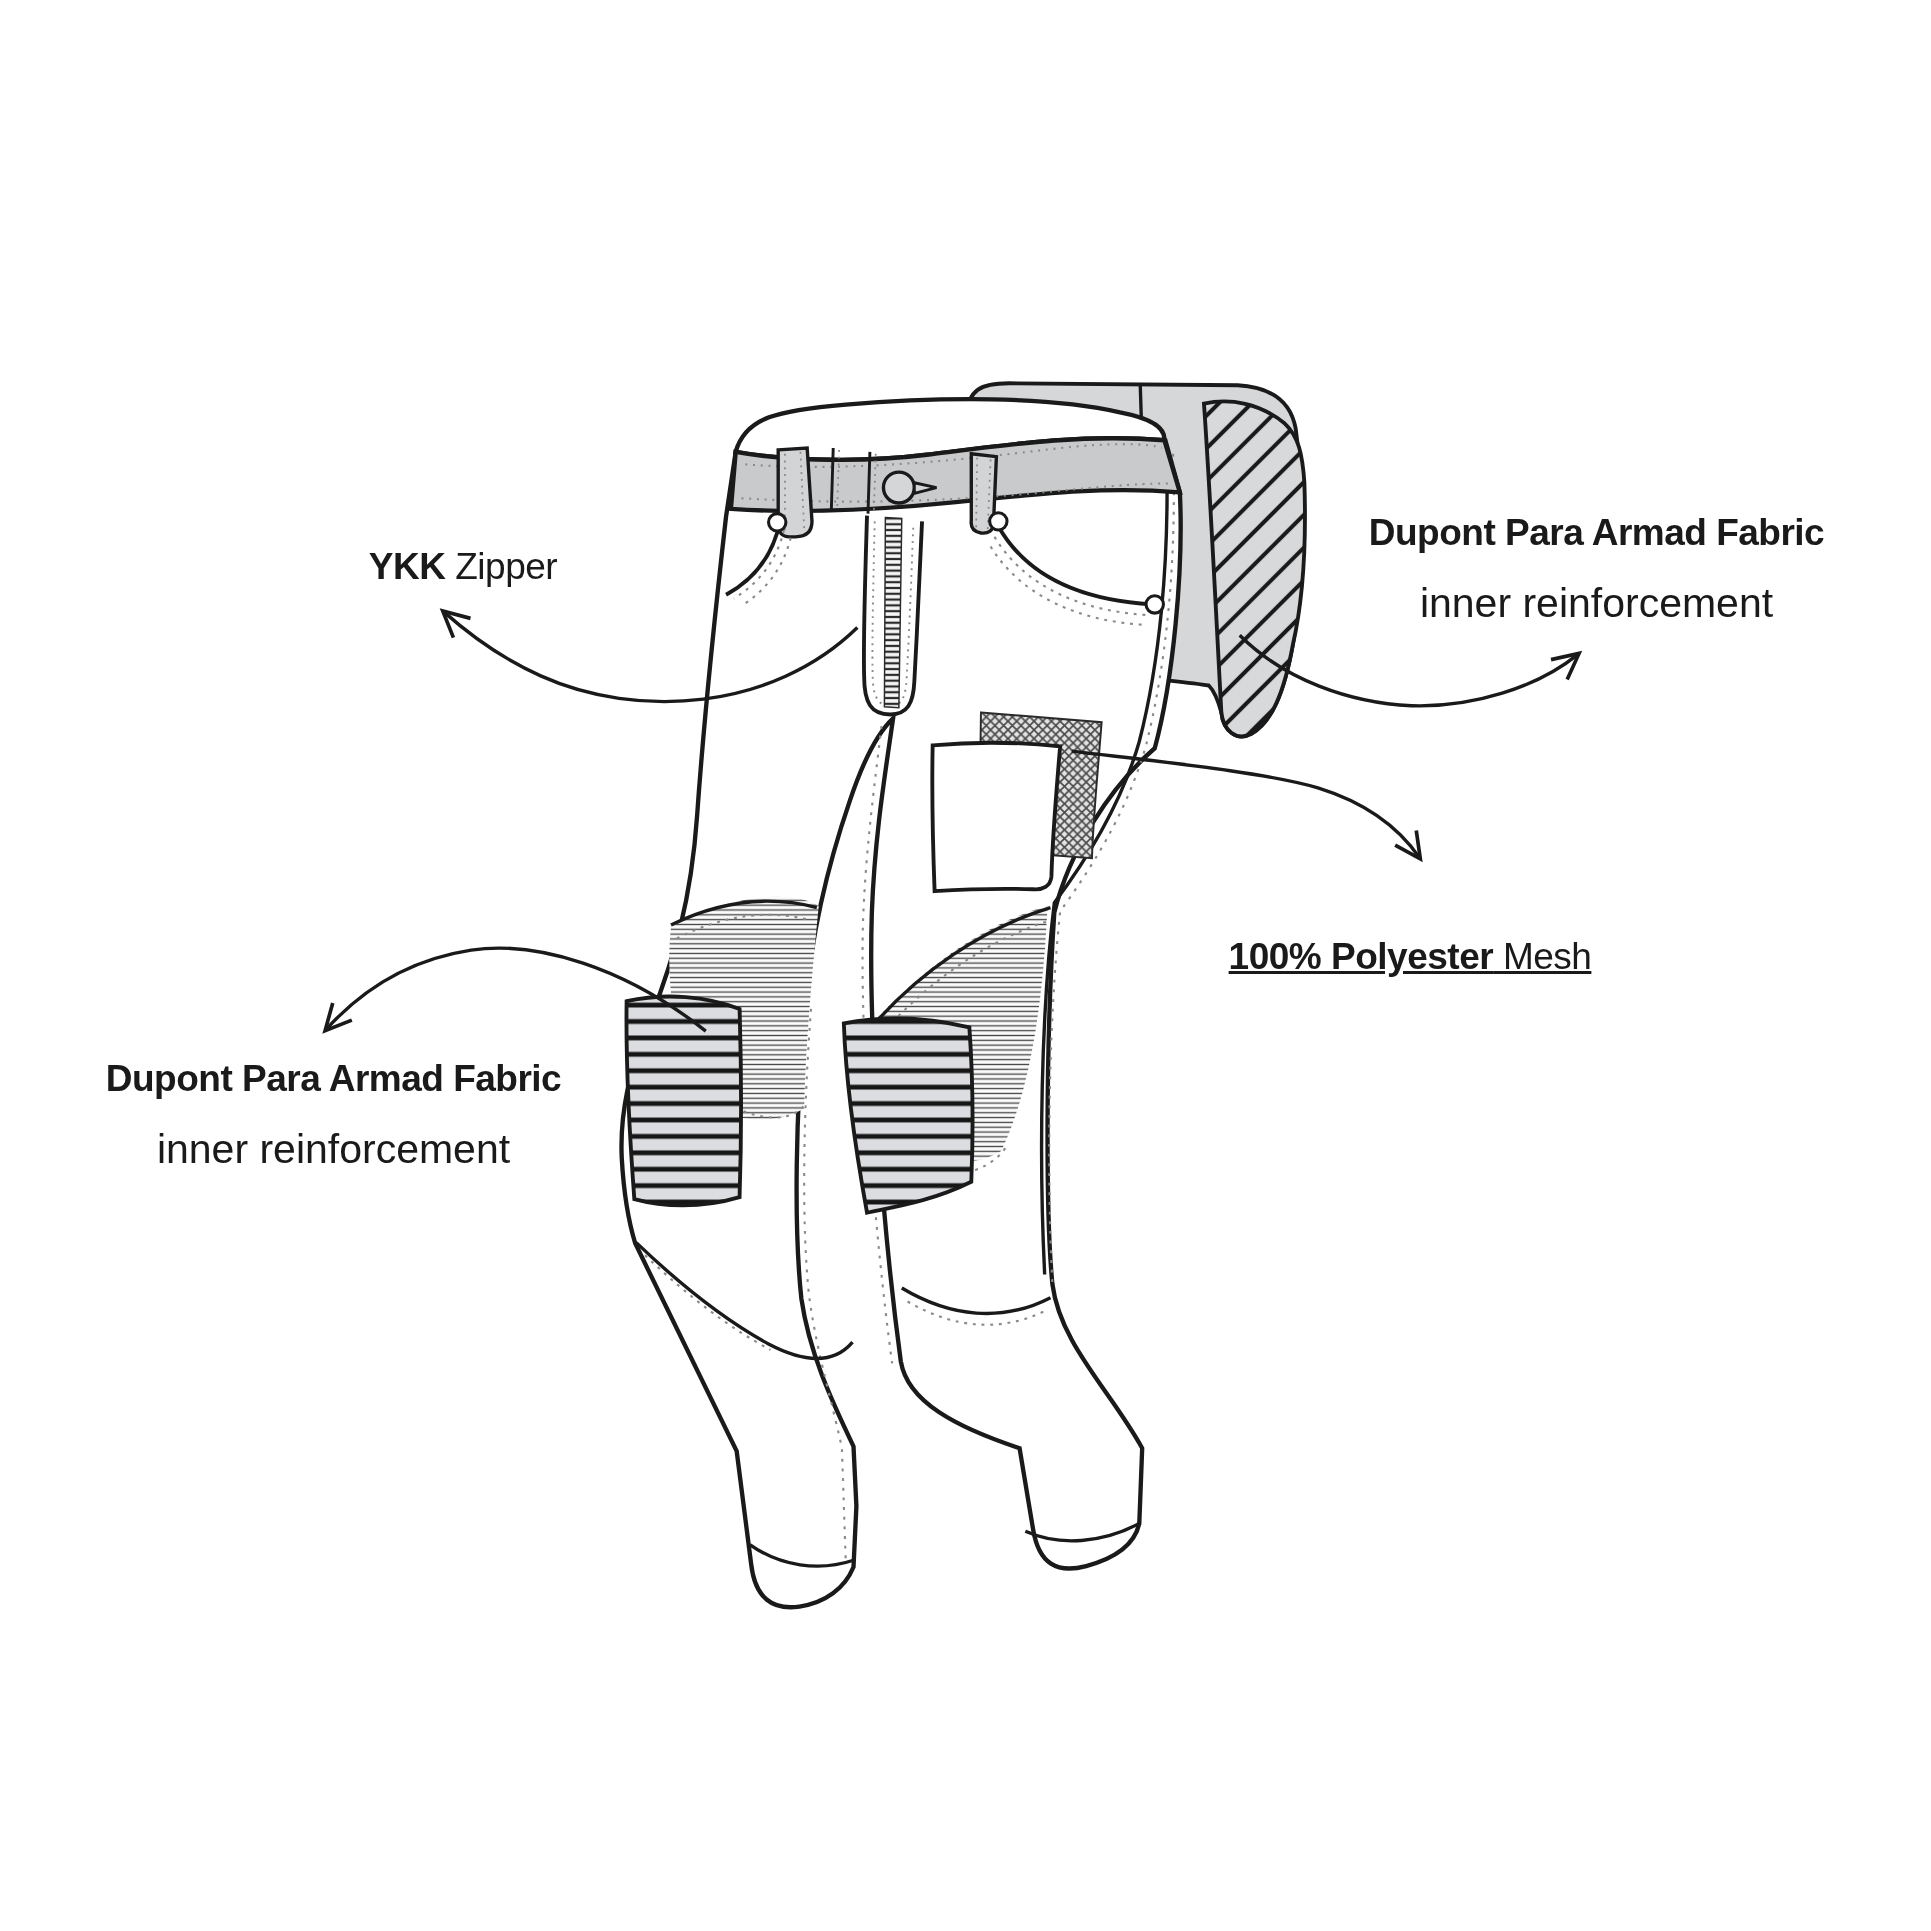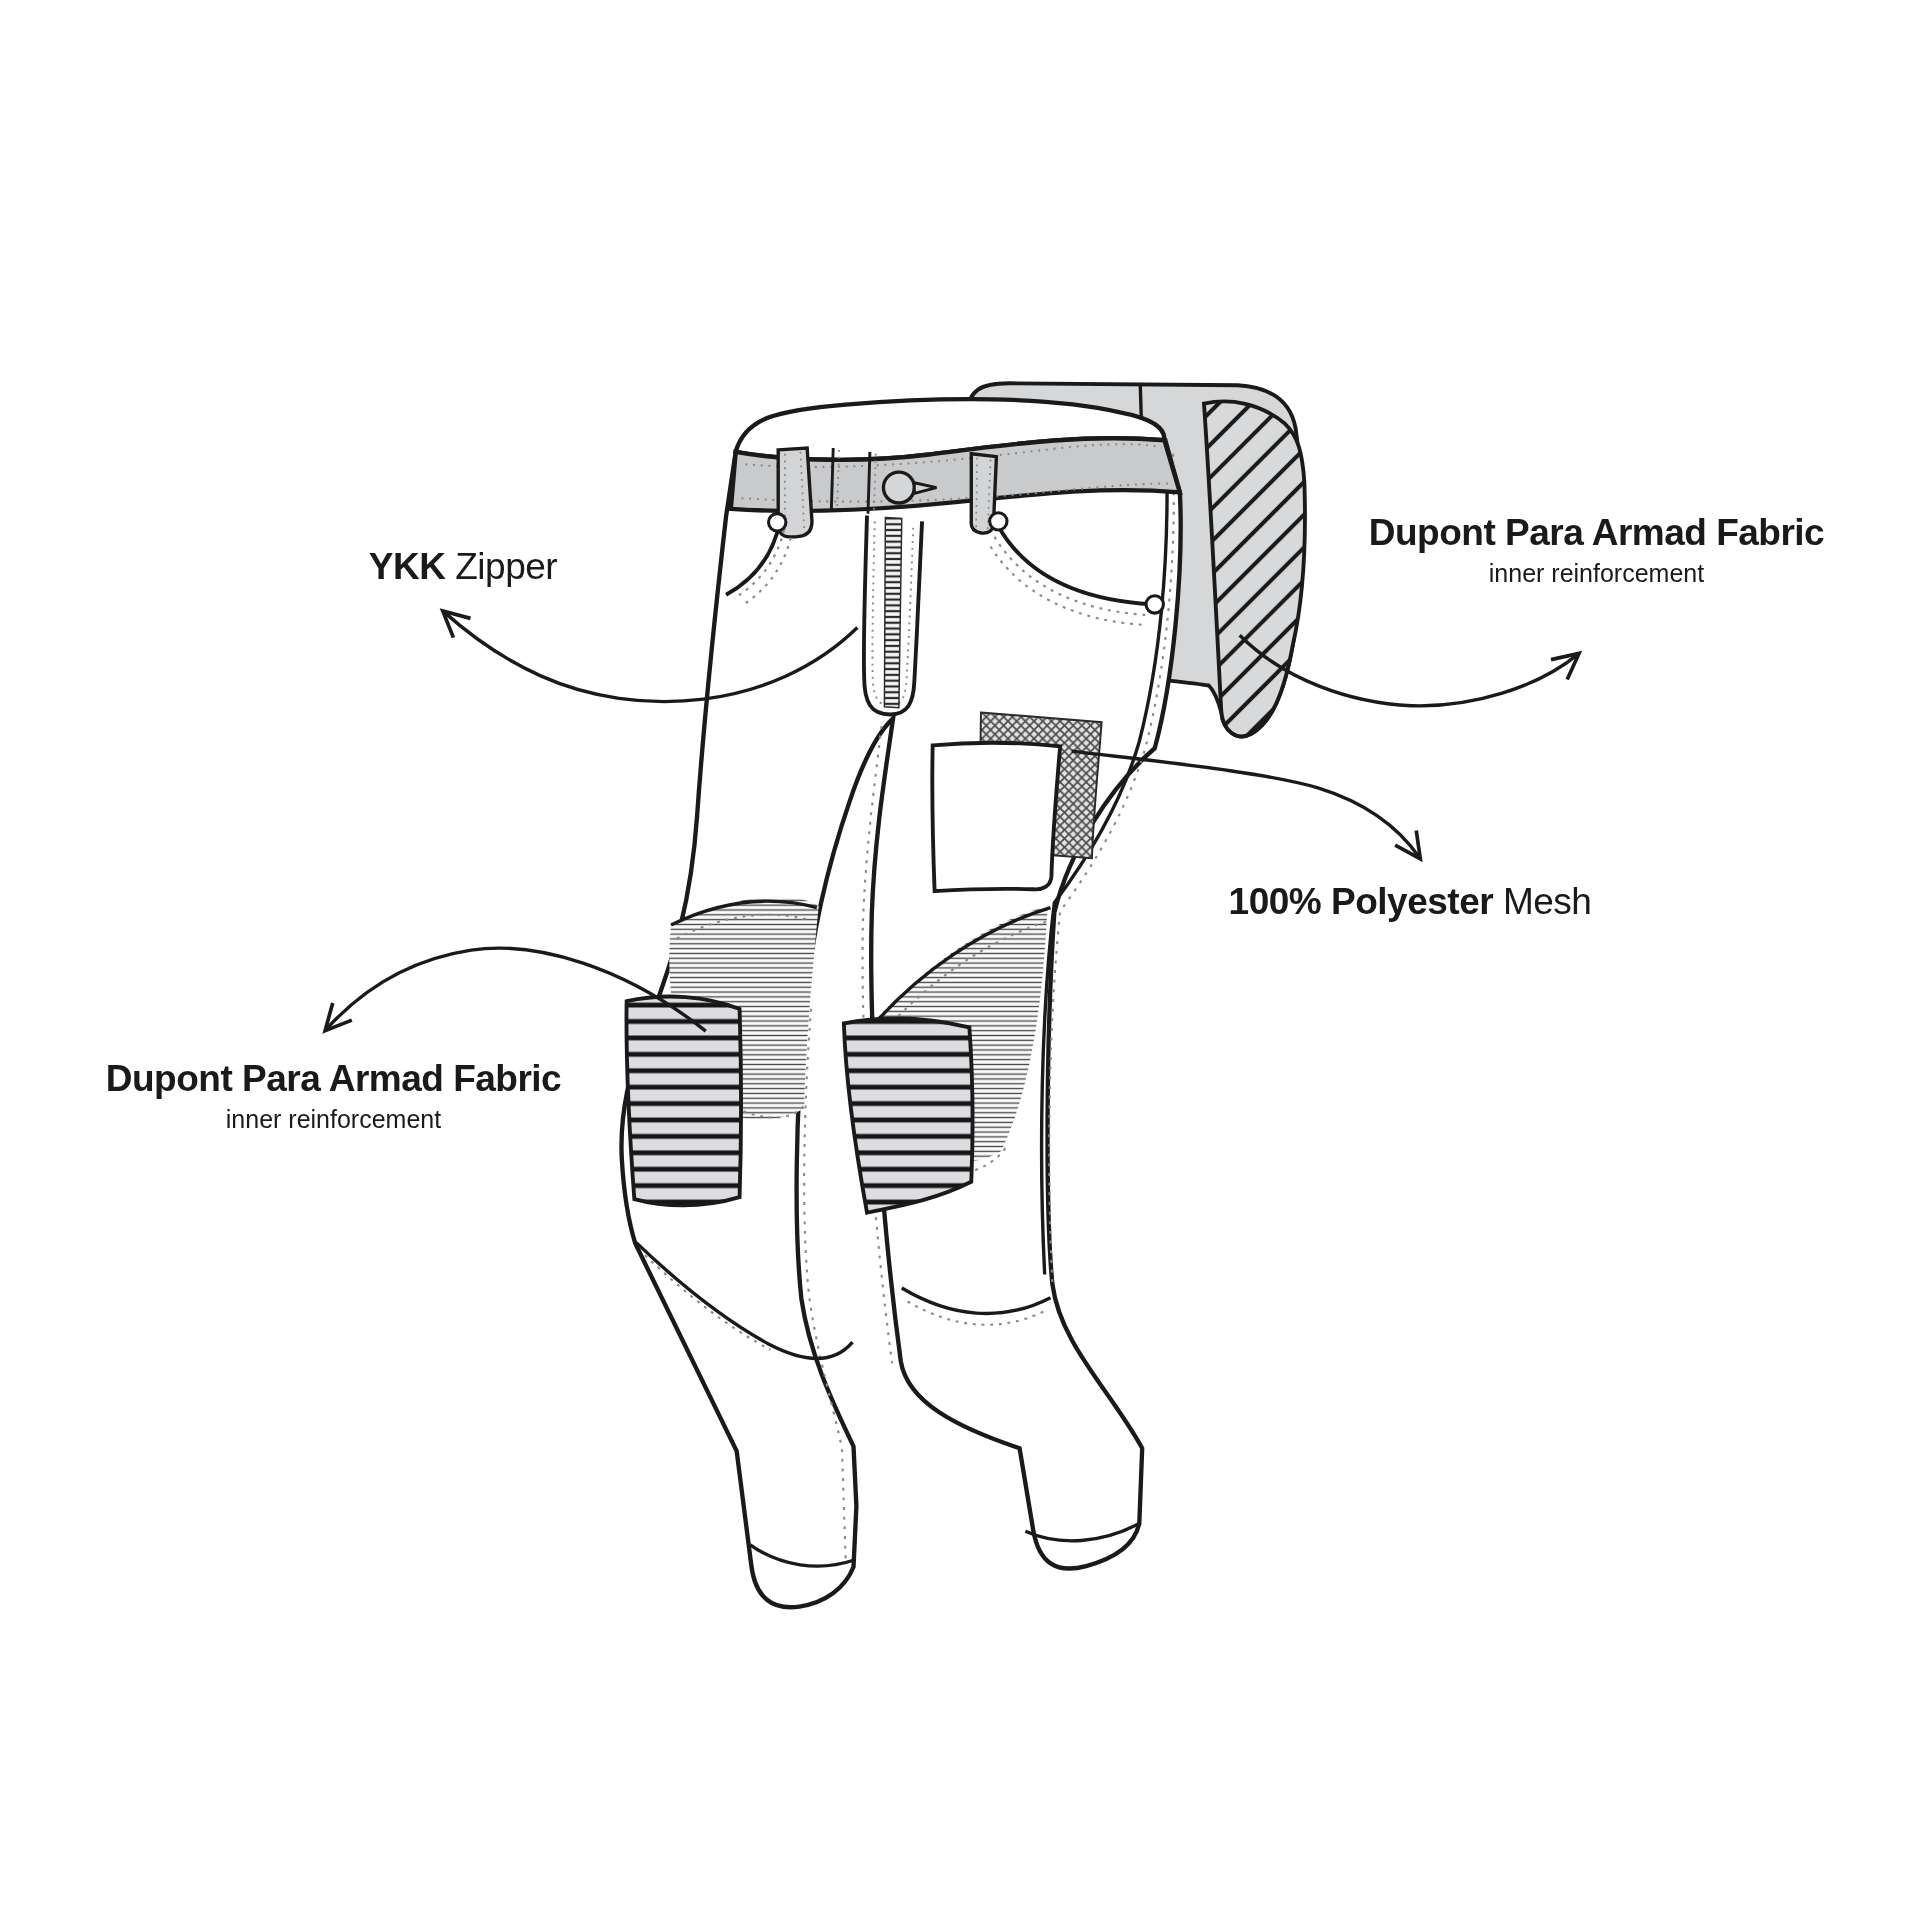--- a/index.html
+++ b/index.html
@@ -2,24 +2,24 @@
 <html><head>
 <meta charset="utf-8">
 <style>
   html,body{margin:0;padding:0;background:#ffffff;}
   #stage{position:relative;width:1931px;height:1931px;background:#ffffff;overflow:hidden;
          font-family:"Liberation Sans",sans-serif;color:#1a1a1a;}
   #drawing{position:absolute;left:0;top:0;width:1931px;height:1931px;}
   .callout{position:absolute;text-align:center;color:#1a1a1a;}
   .callout .l1{font-size:37px;letter-spacing:-0.5px;line-height:1.25;}
   .callout .l1 .b{font-weight:700;}
-  .callout .l2{font-size:25px;line-height:1.2;margin-top:2px;}
+  .callout .l2{font-size:41px;line-height:1.2;margin-top:23px;}
   #c-ykk{left:270px;top:544px;width:386px;}
   #c-dupont-right{left:1355px;top:510px;width:483px;}
-  #c-mesh{left:1217px;top:879px;width:386px;}
+  #c-mesh{left:1217px;top:934px;width:386px;text-decoration:underline;}
   #c-dupont-left{left:92px;top:1056px;width:483px;}
 </style>
 </head>
 <body>
 
 <div id="stage">
 
   <svg id="drawing" viewBox="0 0 2000 2000" xmlns="http://www.w3.org/2000/svg">
     <defs>
       <pattern id="hatch" width="24" height="24" patternUnits="userSpaceOnUse" patternTransform="rotate(-45)">

